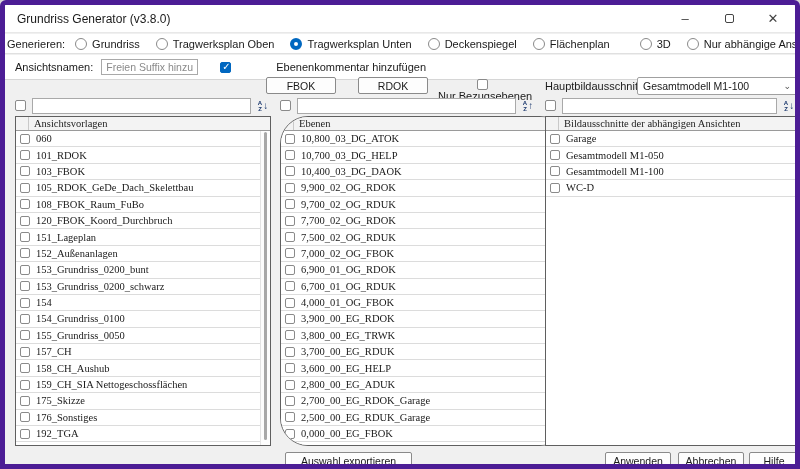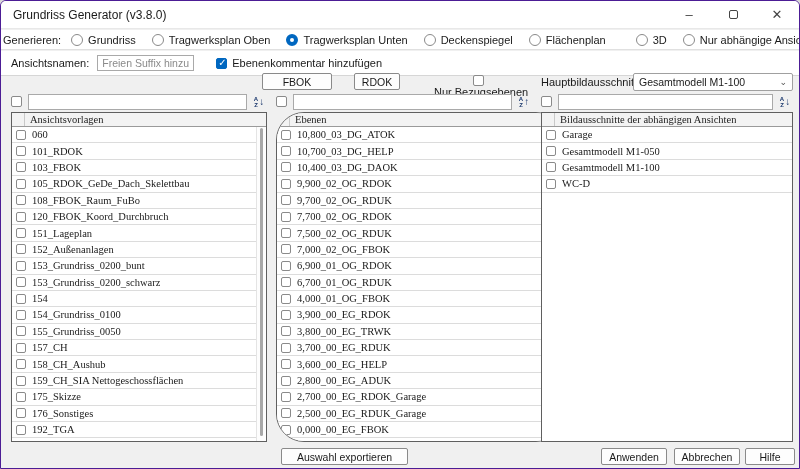--- a/index.html
+++ b/index.html
@@ -1,19 +1,19 @@
 <!DOCTYPE html>
 <html><head>
 <meta charset="utf-8">
 <style>
   * { margin:0; padding:0; box-sizing:border-box; }
   html,body { background:#d8d8d8; font-family:"Liberation Sans", sans-serif; }
   .window {
     position:relative; width:800px; height:469px; background:#f0f0f0;
-    border:1px solid #4c1d95; border-radius:6px 6px 0 0; overflow:hidden;
+    border:5px solid #4c1d95; border-radius:6px 6px 0 0; overflow:hidden;
     color:#1a1a1a;
   }
   
   .titlebar { position:absolute; left:0; top:0; right:0; height:28px; background:#ffffff;
     display:flex; align-items:center; border-bottom:1px solid #e8e8e8; }
   .title { font-size:12px; padding-left:12px; color:#1a1a1a; }
   .win-controls { margin-left:auto; display:flex; height:100%; }
   .win-btn { width:44px; display:flex; align-items:center; justify-content:center;
     font-size:13px; color:#444; cursor:default; }
   .win-btn .sq { width:9px; height:9px; border:1px solid #444; border-radius:2px; display:inline-block; }
@@ -32,26 +32,26 @@
     display:flex; align-items:center; padding:0 10px; font-size:11px;
     border-bottom:1px solid #d6d6d6; }
   .name-input { width:97px; height:16px; margin-left:8px; border:1px solid #a9a9a9;
     background:#fff; font-size:10.5px; padding:0 4px; font-family:"Liberation Sans",sans-serif; color:#444; }
   .name-input::placeholder { color:#8a8a8a; }
   .cb-labelled { display:flex; align-items:center; font-size:11px; }
   .cb { width:11px; height:11px; border:1px solid #8a8a8a; border-radius:2px; background:#fff;
     margin-right:5px; flex:0 0 auto; position:relative; }
   .cb.checked { background:#0067c0; border-color:#0067c0; }
   .cb.checked::after { content:"✓"; position:absolute; left:1px; top:-2px; color:#fff; font-size:10px; }
-  .name-row .cb-labelled { margin-left:22px; }
+  .name-row .cb-labelled { margin-left:22px;gap:40px; }
   
   .tb-btn { position:absolute; top:72px; height:17px; background:#fdfdfd; border:1px solid #8a8a8a;
     border-radius:2px; font-size:10.5px; display:flex; align-items:center; justify-content:center; cursor:default; }
   .fbok { left:261px; width:70px; }
-  .rdok { left:353px; width:46px; }
+  .rdok { left:353px; width:70px; }
   .nur-bezug { position:absolute; left:433px; top:74px;flex-direction:column; }
   .hb-label { position:absolute; left:540px; top:75px; font-size:11px; }
   .dropdown { position:absolute; left:632px; top:72px; width:160px; height:18px; background:#fff;
     border:1px solid #a0a0a0; border-radius:2px; font-size:10.5px; display:flex; align-items:center;
     padding:0 5px; cursor:default; }
   .dropdown .chev { margin-left:auto; font-size:9px; color:#555; }
   
   .filter { position:absolute; top:92px; height:17px; display:flex; align-items:center; }
   .f1 { left:10px;  width:256px; }
   .f2 { left:275px; width:256px; }

